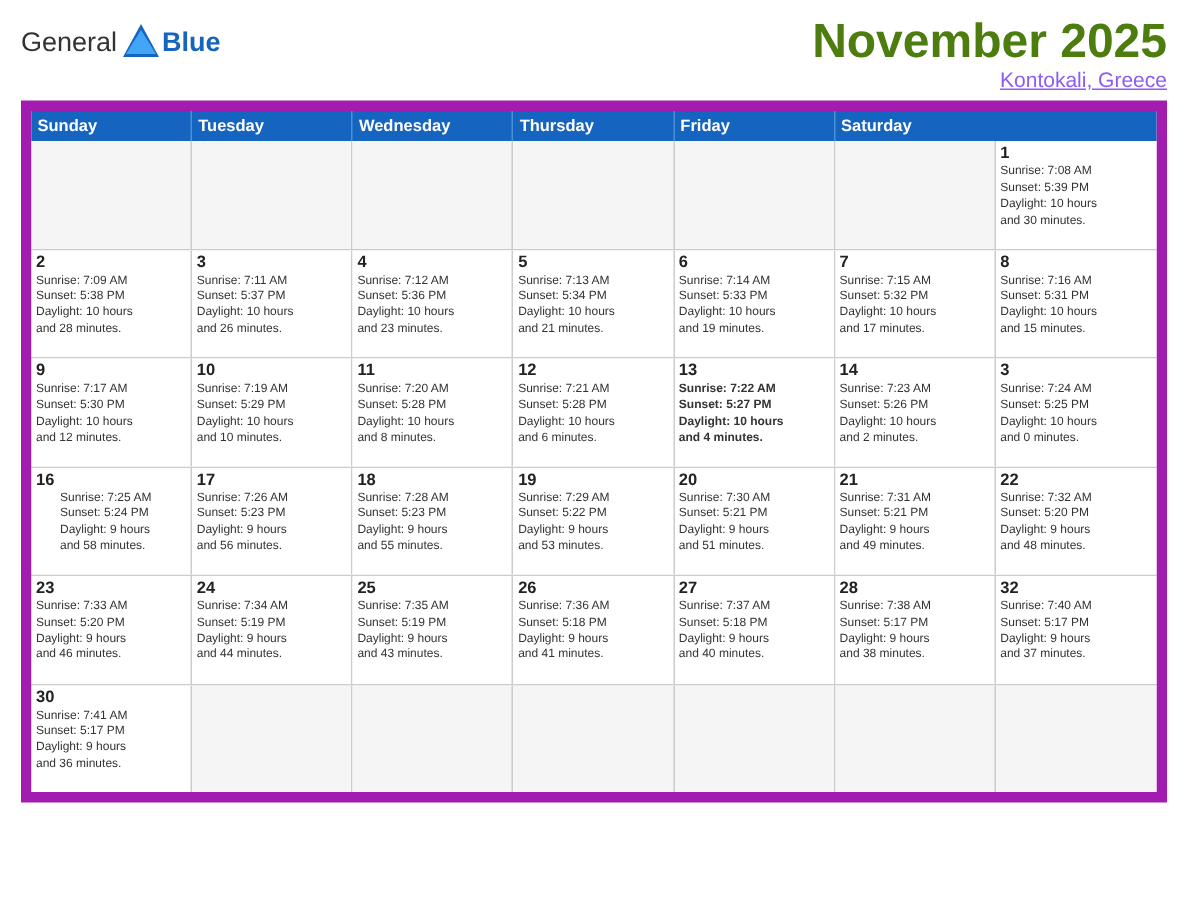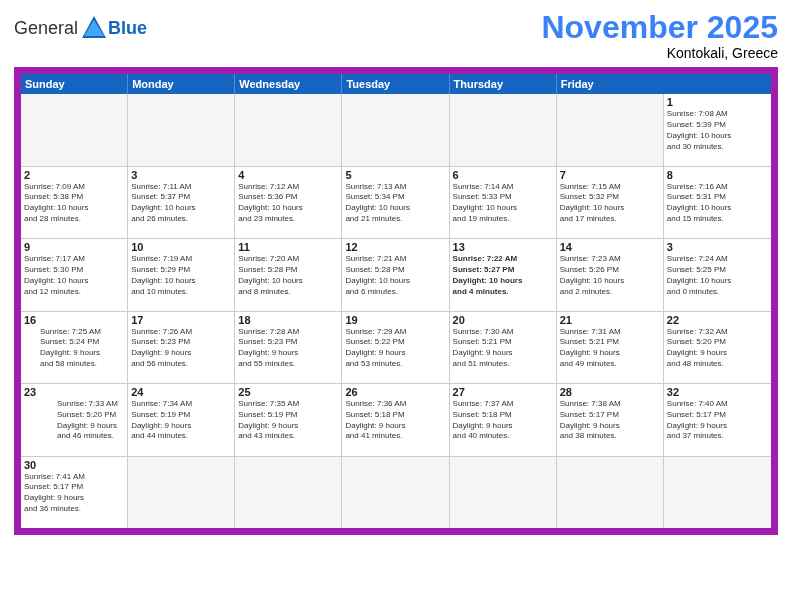--- a/index.html
+++ b/index.html
@@ -42,26 +42,27 @@
       width: 28px;
       height: 28px;
       margin-left: 2px;
     }
     .title-area {
       text-align: right;
     }
     .month-title {
       font-size: 32px;
       font-weight: bold;
-      color: #3b82f6;
+      color: #4d7c0f;
       line-height: 1.1;
     }
     .location {
       font-size: 14px;
-      color: #000000;
+      color: #8b5cf6;
+      text-decoration: underline;
     }
     .calendar {
       flex: 1;
       display: flex;
       flex-direction: column;
       border: 7px solid #a21caf;
     }
     .cal-header {
       display: grid;
       grid-template-columns: repeat(7, 1fr);
@@ -127,25 +128,25 @@
     </div>
     <div class="title-area">
       <div class="month-title">November 2025</div>
       <div class="location">Kontokali, Greece</div>
     </div>
   </div>
 
   <div class="calendar">
     <div class="cal-header">
     <div class="cal-header-cell">Sunday</div>
-        <div class="cal-header-cell">Monday</div>
+        <div class="cal-header-cell">Tuesday</div>
         <div class="cal-header-cell">Wednesday</div>
-        <div class="cal-header-cell">Tuesday</div>
         <div class="cal-header-cell">Thursday</div>
         <div class="cal-header-cell">Friday</div>
+        <div class="cal-header-cell">Saturday</div>
       </div>
     <div class="cal-body">
     <div class="cal-row">
           <div class="cal-cell empty"></div>
           <div class="cal-cell empty"></div>
           <div class="cal-cell empty"></div>
           <div class="cal-cell empty"></div>
           <div class="cal-cell empty"></div>
           <div class="cal-cell empty"></div>
           <div class="cal-cell">
@@ -305,21 +306,21 @@
             <span class="day-num">22</span>
             <div class="day-info" style="white-space: pre-line;">Sunrise: 7:32 AM
 Sunset: 5:20 PM
 Daylight: 9 hours
 and 48 minutes.</div>
           </div>
         </div>
         <div class="cal-row">
           <div class="cal-cell">
             <span class="day-num">23</span>
-            <div class="day-info" style="white-space: pre-line; margin-left: 33px;">Sunrise: 7:33 AM
+            <div class="day-info" style="white-space: pre-line;">Sunrise: 7:33 AM
 Sunset: 5:20 PM
 Daylight: 9 hours
 and 46 minutes.</div>
           </div>
           <div class="cal-cell">
             <span class="day-num">24</span>
             <div class="day-info" style="white-space: pre-line;">Sunrise: 7:34 AM
 Sunset: 5:19 PM
 Daylight: 9 hours
 and 44 minutes.</div>

